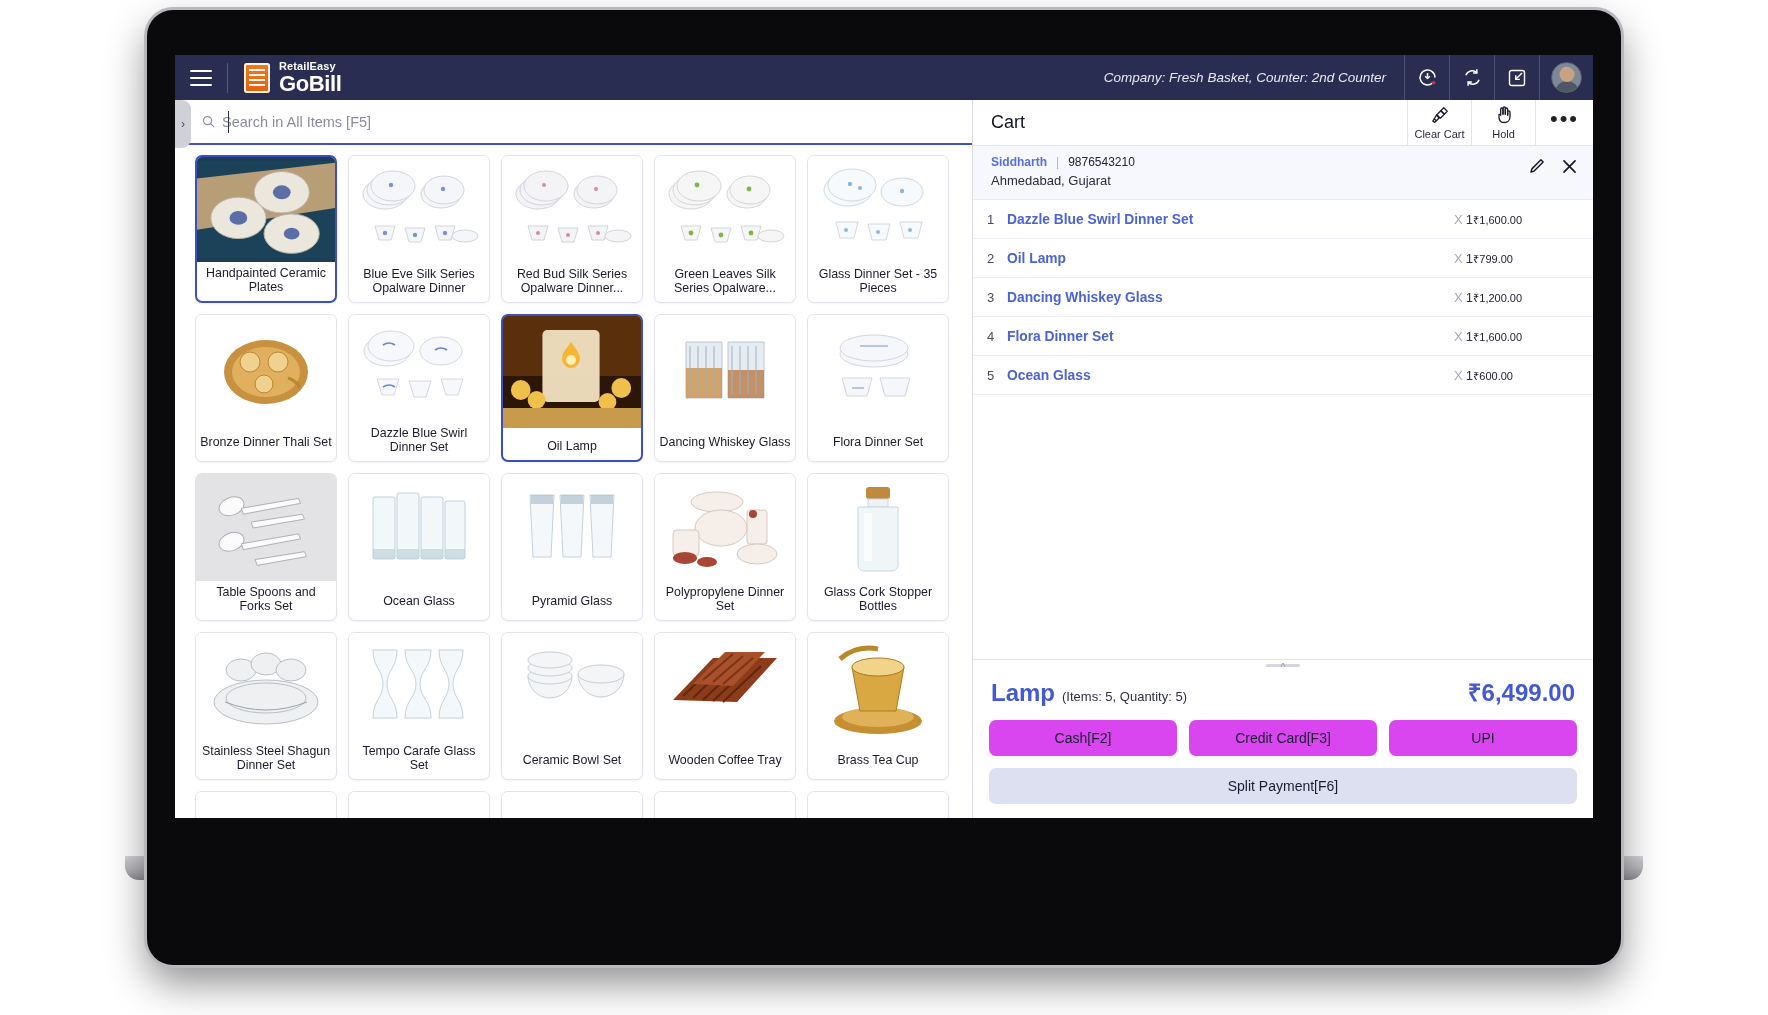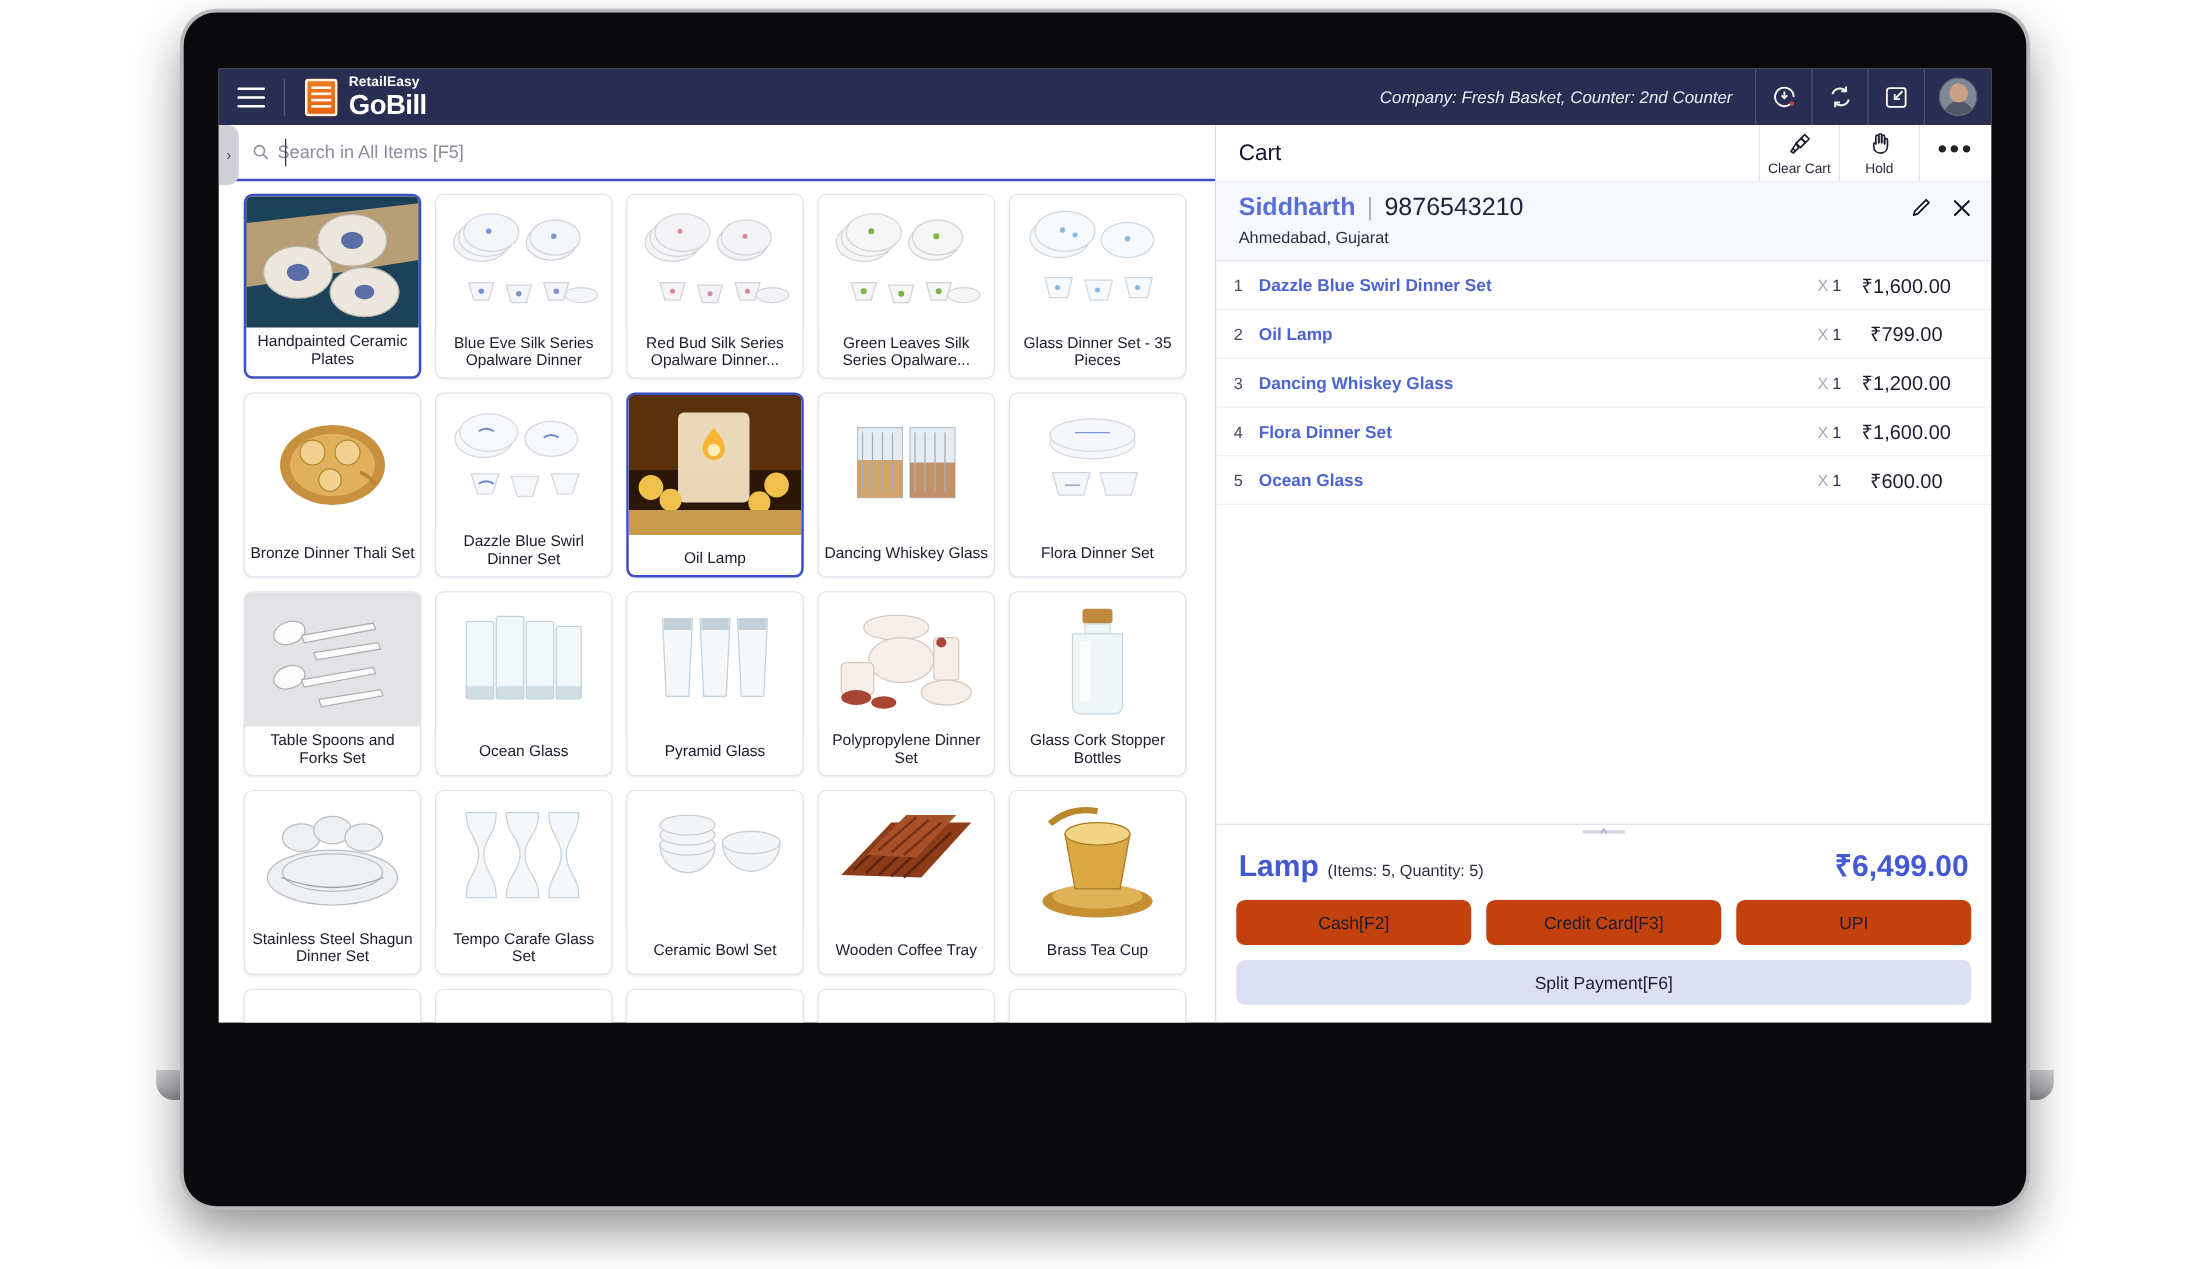--- a/index.html
+++ b/index.html
@@ -232,57 +232,57 @@
     cursor:pointer;
     padding-bottom: 8px;
   }
 
   .customer {
     background: #f7f8fd;
     padding: 9px 18px 11px;
     position: relative;
     border-bottom: 1px solid #e9e9f2;
   }
-  .cust-line1 { display:flex; align-items:center; gap:9px; font-size: 20px; }
+  .cust-line1 { display:flex; align-items:center; gap:9px; font-size: 12px; }
   .cust-name { color:#5a6fd6; font-weight: 600; }
   .cust-div { color:#b2b2c2; }
   .cust-phone { color:#21213a; }
   .cust-addr { font-size: 13px; color:#2a2a40; margin-top: 4px; }
   .cust-actions { position:absolute; right: 14px; top: 11px; display:flex; gap:14px; }
   .cust-actions div { cursor:pointer; display:flex; }
 
   .cart-items { flex:1; overflow:hidden; }
   .cart-row {
     display:flex; align-items:center;
     height: 39px;
     padding: 0 16px 0 14px;
     border-bottom: 1px solid #eeeef5;
     cursor:pointer;
   }
   .ci-idx { width: 20px; font-size: 13px; color:#4a4a63; }
   .ci-name { flex:1; font-size: 13.8px; color:#4c63d2; font-weight:600; }
   .ci-qty { width: 62px; font-size: 13px; color:#30304a; text-align:right; }
   .ci-qty .x { color:#a7a7ba; margin-right: 3px; }
-  .ci-price { width: 104px; font-size: 16px; color:#1b1b2e; text-align:center; }
+  .ci-price { width: 104px; font-size: 11px; color:#1b1b2e; text-align:left; }
 
   .cart-footer { border-top: 1px solid #e2e2ee; padding: 0 16px 14px; }
   .pull-handle { display:flex; justify-content:center; padding: 4px 0 2px; cursor:pointer; }
   .pull-handle span { display:block; width: 34px; height: 3px; background:#d6d6e2; border-radius:2px; position:relative;}
   .pull-handle span::after {
     content:"^"; position:absolute; left:50%; top:0px; transform:translateX(-50%);
     font-size: 11px; color:#9a9ab0; line-height:6px;
   }
   .total-row { display:flex; align-items:baseline; padding: 6px 2px 12px; }
   .total-lbl { font-size: 24px; font-weight: bold; color:#4359d4; }
   .total-sub { font-size: 13px; color:#2e2e45; margin-left: 7px; }
   .total-amt { margin-left:auto; font-size: 24px; font-weight: bold; color:#4359d4; }
   .pay-row { display:flex; gap: 12px; margin-bottom: 12px; }
   .pay-btn {
     flex:1; height: 36px;
-    background:#c2410c;
+    background:#d946ef;
     border: none; border-radius: 7px;
     font-size: 14px; color:#1c1c30;
     cursor:pointer;
     font-family: "Liberation Sans", sans-serif;
   }
   .split-btn {
     width: 100%; height: 36px;
     background:#dde0f0;
     border:none; border-radius: 7px;
     font-size: 14px; color:#1c1c30;

